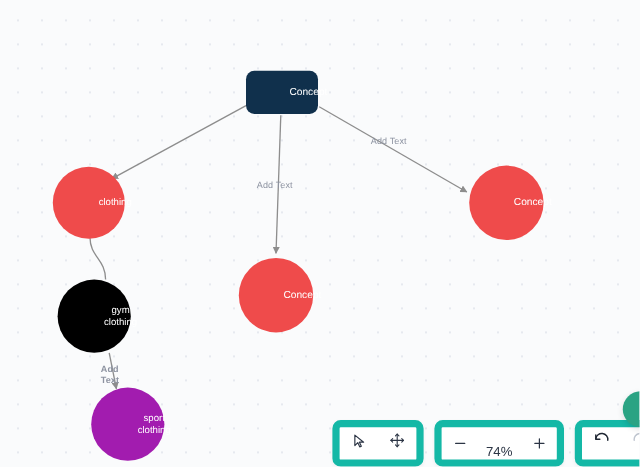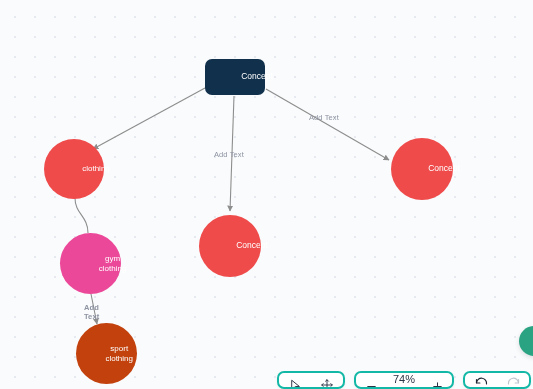--- a/index.html
+++ b/index.html
@@ -81,26 +81,26 @@
     left: 277px;
     bottom: 0px;
     display: flex;
     align-items: center;
     gap: 9px;
     z-index: 20;
   }
 
   .tool-group {
     display: flex;
-    align-items: flex-start;
+    align-items: flex-end;
     background: #ffffff;
-    border: 2px solid #14b8a6;
+    border: 6px solid #14b8a6;
     border-radius: 7px;
     box-shadow: 0 1px 3px rgba(20,30,60,0.05);
-    height: 18px;
+    height: 39px;
     box-sizing: border-box;
     overflow: hidden;
   }
 
   .tool-btn {
     width: 32px;
     height: 27px;
     display: flex;
     align-items: center;
     justify-content: center;
@@ -182,25 +182,25 @@
       </div>
       <div class="node circle" style="left: 44px; top: 139px; width: 60px; height: 60px; background: rgb(239, 75, 75); font-size: 8px;">
         <span class="node-label" style="white-space: pre-line;">clothing</span>
       </div>
       <div class="node circle" style="left: 199px; top: 215px; width: 62px; height: 62px; background: rgb(239, 75, 75); font-size: 8.5px;">
         <span class="node-label" style="white-space: pre-line;">Concept</span>
       </div>
       <div class="node circle" style="left: 391px; top: 138px; width: 62px; height: 62px; background: rgb(239, 75, 75); font-size: 8.5px;">
         <span class="node-label" style="white-space: pre-line;">Concept</span>
       </div>
-      <div class="node circle" style="left: 60px; top: 233px; width: 61px; height: 61px; background: #ec4899; font-size: 8px;">
+      <div class="node circle" style="left: 48px; top: 233px; width: 61px; height: 61px; background: #000000; font-size: 8px;">
         <span class="node-label" style="white-space: pre-line;">gym
 clothing</span>
       </div>
-      <div class="node circle" style="left: 76px; top: 323px; width: 61px; height: 61px; background: #c2410c; font-size: 8px; justify-content: flex-end;">
+      <div class="node circle" style="left: 76px; top: 323px; width: 61px; height: 61px; background: #a21caf; font-size: 8px;">
         <span class="node-label" style="white-space: pre-line;">sport
 clothing</span>
       </div>
     </div>
 
   <div id="toolbar">
 
     <div class="tool-group">
       <div class="tool-btn">
         <span>

